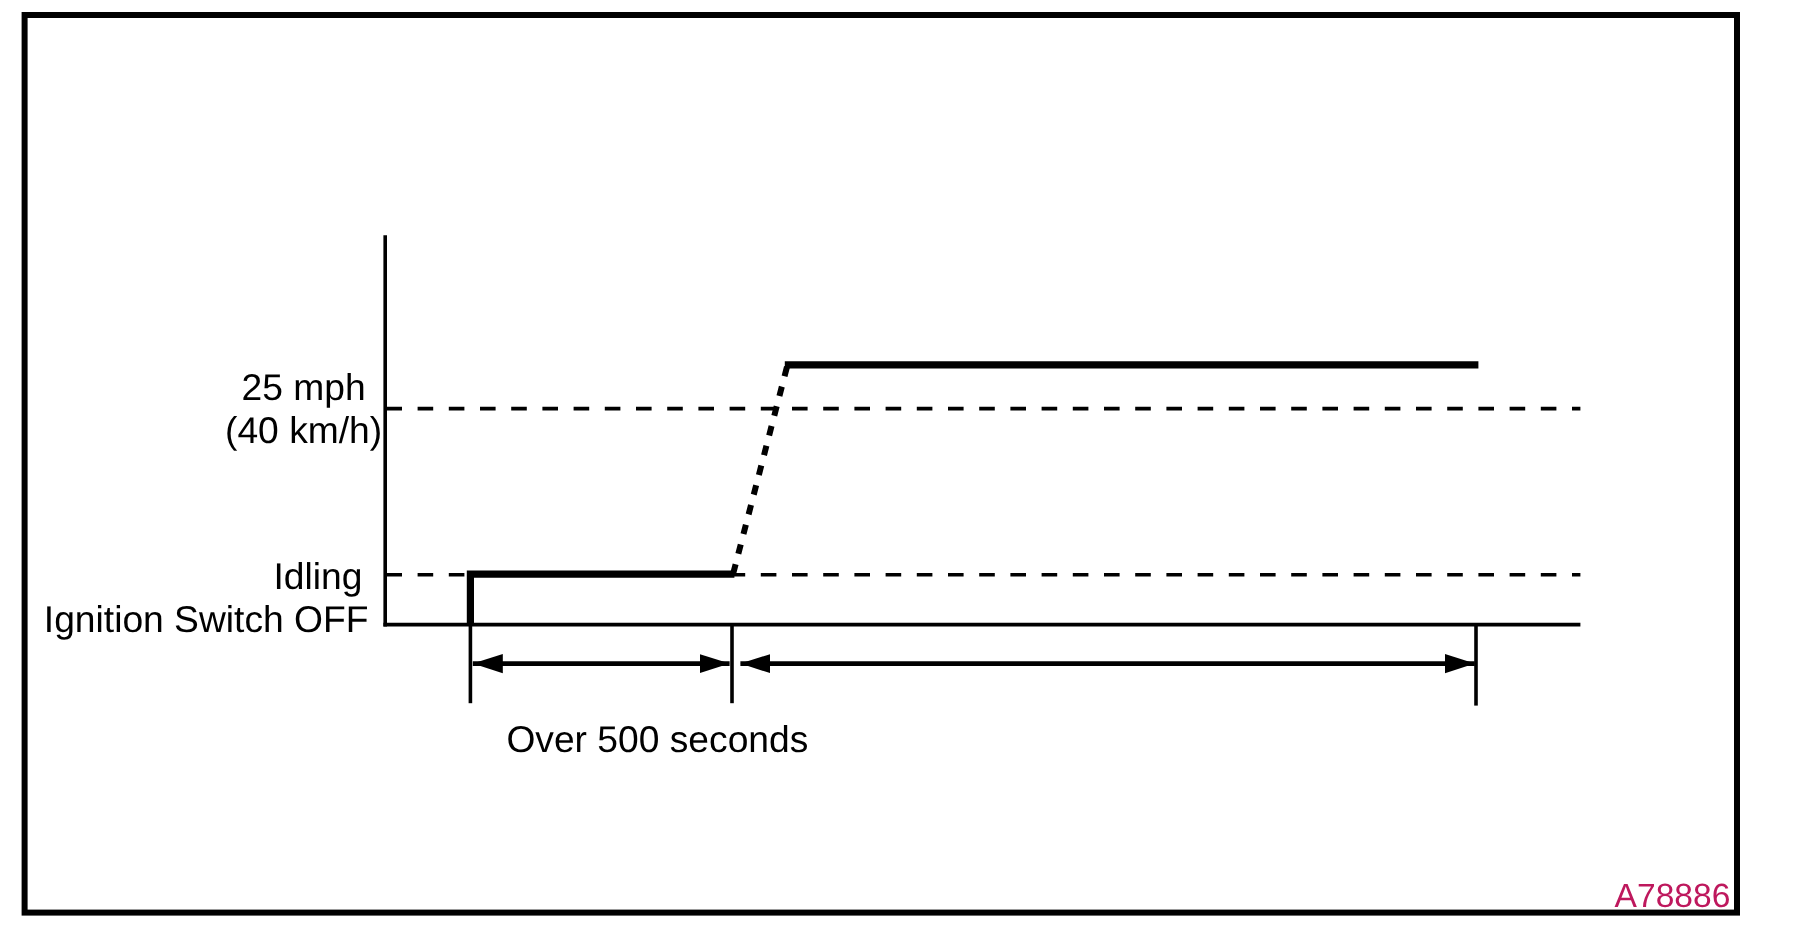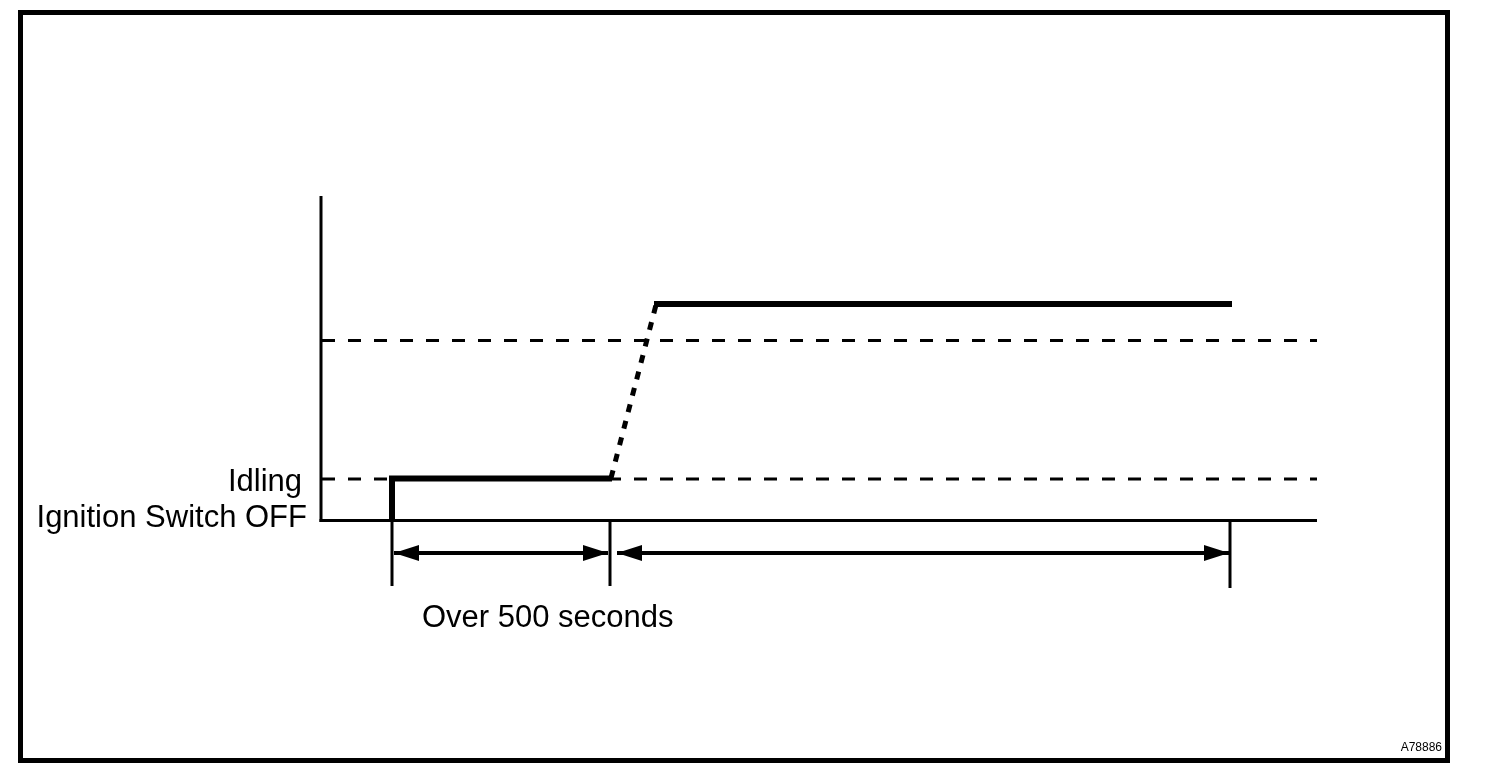--- a/index.html
+++ b/index.html
@@ -29,24 +29,24 @@
     color: #000000;
   }
   .lbl.right {
     text-align: left;
   }
   .speed-block {
     text-align: center;
   }
   .fig-code {
     position: absolute;
-    font-size: 12px;
+    font-size: 28px;
     line-height: 22px;
     white-space: nowrap;
-    color: #000000;
+    color: #be185d;
   }
 </style>
 </head>
 <body>
 
 <div class="canvas">
 
   <svg width="1504" height="784" viewBox="0 0 1504 784">
     <defs>
       <marker id="arrow-left" markerUnits="userSpaceOnUse" markerWidth="26" markerHeight="18" refX="1" refY="9">
@@ -72,20 +72,24 @@
     <line x1="654" y1="304" x2="1232" y2="304" stroke="#000000" stroke-width="6"></line>
 
     <line x1="392" y1="521" x2="392" y2="586" stroke="#000000" stroke-width="3"></line>
     <line x1="610" y1="521" x2="610" y2="586" stroke="#000000" stroke-width="3"></line>
     <line x1="1230" y1="521" x2="1230" y2="588" stroke="#000000" stroke-width="3"></line>
 
     <line x1="394" y1="553" x2="608" y2="553" stroke="#000000" stroke-width="4" marker-start="url(#arrow-left)" marker-end="url(#arrow-right)"></line>
     <line x1="617" y1="553" x2="1229" y2="553" stroke="#000000" stroke-width="4" marker-start="url(#arrow-left)" marker-end="url(#arrow-right)"></line>
   </svg>
 
+  <div class="lbl speed-block" style="left:123px; top:305px; width:260px;">
+    <div>25 mph</div>
+    <div>(40 km/h)</div>
+  </div>
 
   <div class="lbl right" style="right:1202px; top:463px;">Idling</div>
 
   <div class="lbl right" style="right:1197px; top:499px;">Ignition Switch OFF</div>
 
   <div class="lbl" style="left:386px; top:599px;margin-left:36px;">Over 500 seconds</div>
 
 
   <div class="fig-code" style="right:62px; top:736px;">A78886</div>
 

